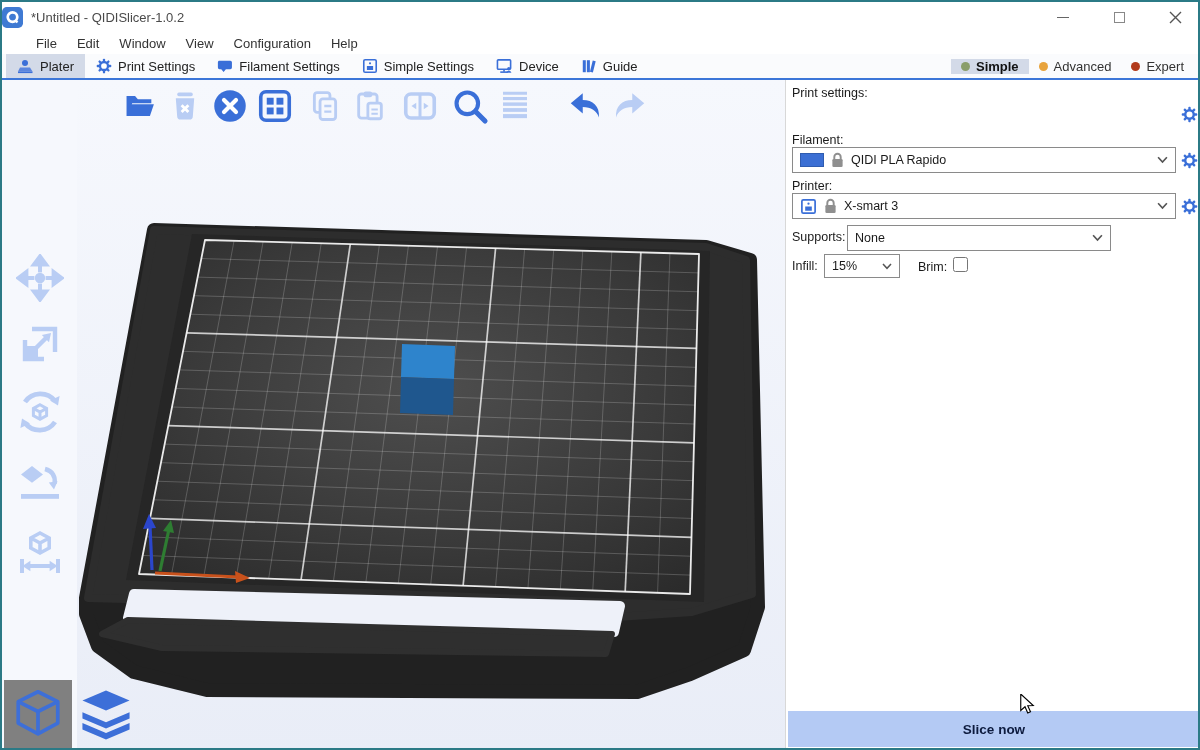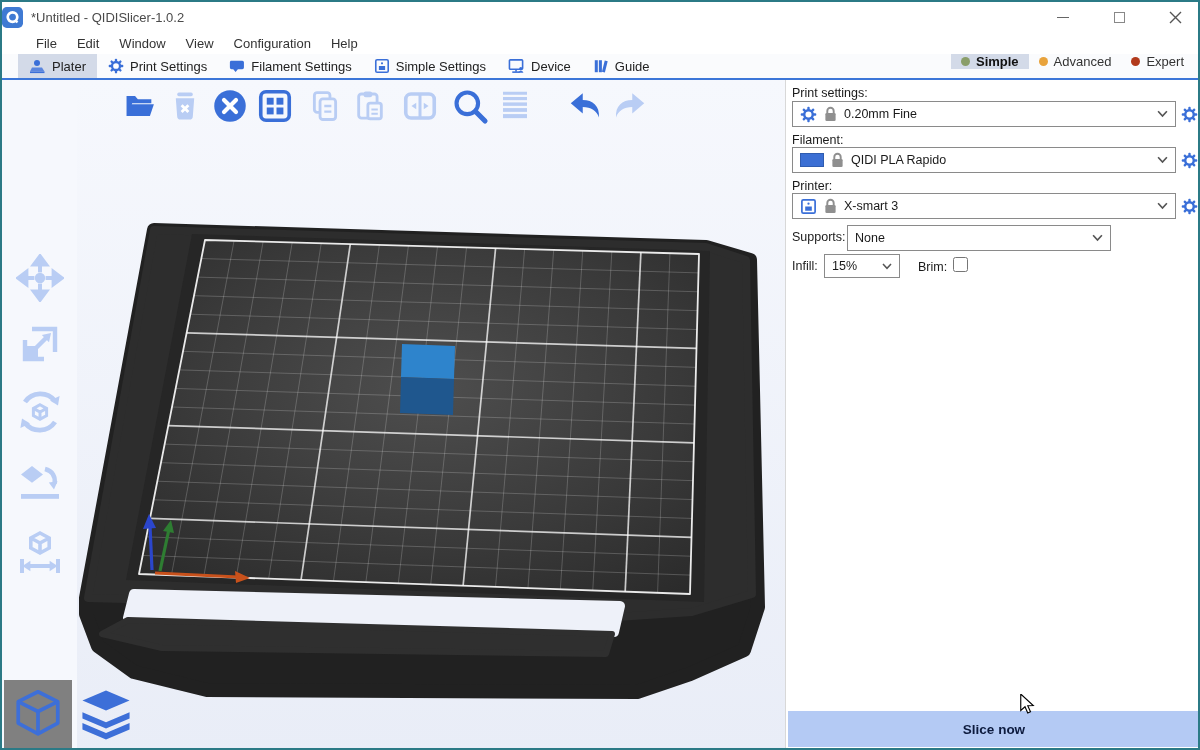--- a/index.html
+++ b/index.html
@@ -17,25 +17,25 @@
   .wc-min-glyph { width:12px; height:0; border-top:1.5px solid #666; display:block; }
   .wc-max-glyph { width:11px; height:11px; border:1.5px solid #888; display:block; }
 
   
   .menubar { position:absolute; left:0; top:30px; right:0; height:22px; background:#fff;
              display:flex; align-items:center; padding-left:24px; }
   .menu-item { font-size:13px; color:#333; padding:0 10px; }
 
   
   .tabbar { position:absolute; left:0; top:52px; right:0; height:26px; background:#fafbfd;
-            border-bottom:2px solid #3c76d8; display:flex; align-items:stretch; padding-left:16px; }
+            border-bottom:2px solid #3c76d8; display:flex; align-items:stretch; padding-left:4px; }
   .tab { display:flex; align-items:center; gap:6px; padding:0 11px; font-size:13px; color:#222; }
   .tab.active { background:#d3dae8; }
   .tab svg { flex:0 0 auto; }
-  .modes { position:absolute; right:4px; top:0; height:24px; display:flex; align-items:flex-start; }
+  .modes { position:absolute; right:4px; top:0; height:24px; display:flex; align-items:center; }
   .mode { display:flex; align-items:center; gap:6px; padding:0 10px; font-size:13px; color:#333; }
   .mode.active { background:#d3dae8; font-weight:bold; color:#111; }
   .dot { width:9px; height:9px; border-radius:50%; display:inline-block; }
 
   
   .main { position:absolute; left:0; top:78px; right:0; bottom:0; }
   .left-toolbar { position:absolute; left:0; top:0; width:75px; bottom:0; background:#f6f8fd; }
   .gizmo { position:absolute; left:13px; width:50px; height:56px; color:#b9cdf4;
            display:flex; align-items:center; justify-content:center; }
   .viewport { position:absolute; left:75px; top:0; width:708px; bottom:0;
@@ -422,32 +422,20 @@
             <polygon points="6,26 32,37 58,26 58,33 32,44 6,33"></polygon>
             <polygon points="6,38 32,49 58,38 58,45 32,56 6,45"></polygon>
           </g>
         </svg>
       </div>
     </div>
 
     <div class="rp">
 
       <div class="rp-label" style="top:6px">Print settings:</div>
-      <div class="combo" style="top:21px">
-        <svg width="17" height="17" viewBox="0 0 24 24" style="color:#3a6fd8">
-            <use href="#sym-gear"></use>
-          </svg>
-        <svg width="13" height="16" viewBox="0 0 12 15">
-            <use href="#sym-lock"></use>
-          </svg>
-        <span class="combo-text">0.20mm Fine</span>
-        <svg class="chev" width="11" height="8" viewBox="0 0 10 7">
-            <use href="#sym-chev"></use>
-          </svg>
-      </div>
       <button class="gearbtn" style="top:21px">
         <svg width="17" height="17" viewBox="0 0 24 24">
             <use href="#sym-gear"></use>
           </svg>
       </button>
 
       <div class="rp-label" style="top:53px">Filament:</div>
       <div class="combo" style="top:67px">
         <span class="swatch" style="background:#3b6fd4"></span>
         <svg width="13" height="16" viewBox="0 0 12 15">

